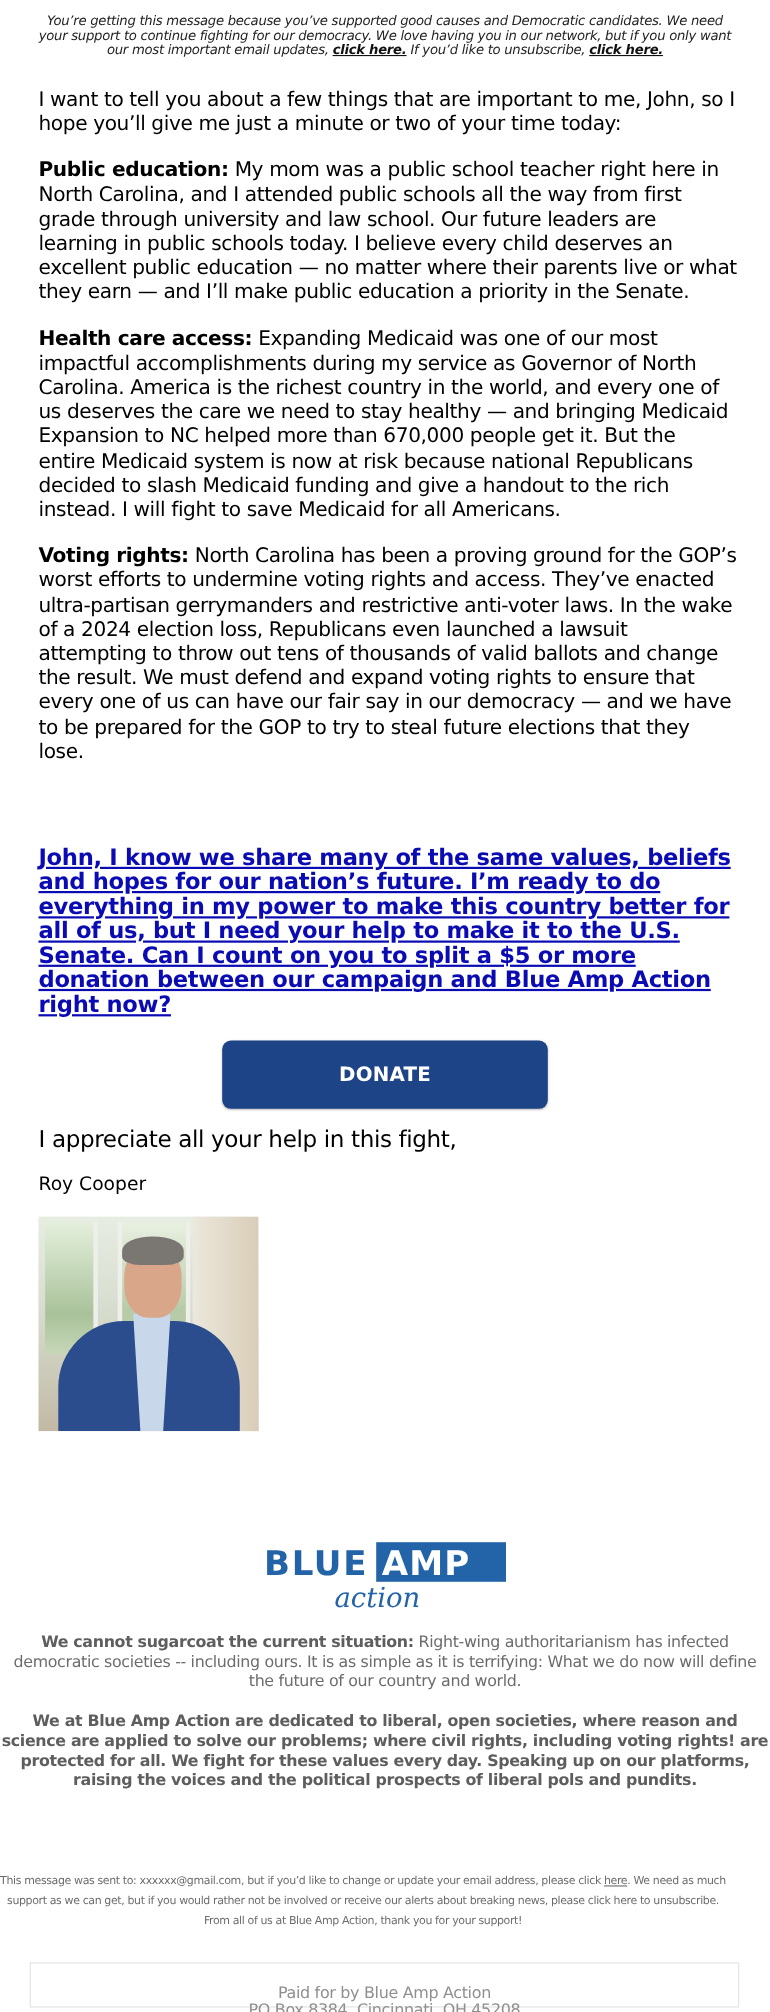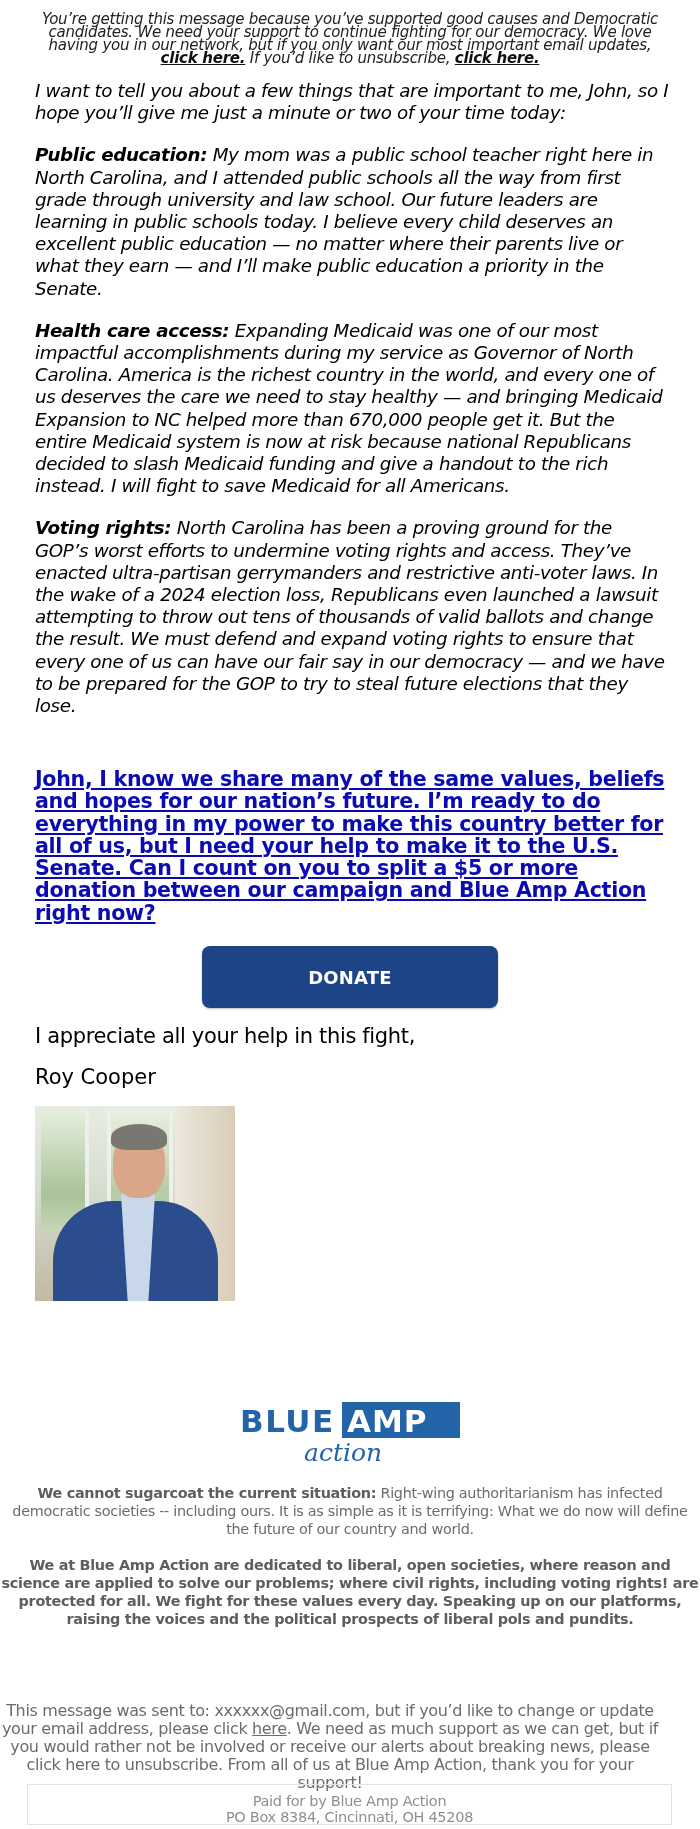--- a/index.html
+++ b/index.html
@@ -12,37 +12,37 @@
     color: #000000;
     position: relative;
   }
   .preheader {
     position: absolute;
     top: 13px;
     left: 30px;
     width: 640px;
     text-align: center;
     font-style: italic;
-    font-size: 15px;
+    font-size: 12px;
     line-height: 13px;
     color: #222222;
     letter-spacing: -0.25px;
   }
   .preheader a { color: #111111; font-weight: bold; text-decoration: underline; }
 
   .main {
     position: absolute;
     top: 80px;
     left: 35px;
     width: 635px;
     font-size: 18.3px;
     line-height: 22.2px;
     letter-spacing: -0.35px;
   }
-  .main p { margin-bottom: 20px; font-style: italic; }
+  .main p { margin-bottom: 20px; }
   .main b { font-weight: bold; }
 
   .ask {
     position: absolute;
     top: 768px;
     left: 35px;
     width: 640px;
     font-size: 20.6px;
     line-height: 22.3px;
     font-weight: bold;
@@ -75,21 +75,21 @@
     top: 1025px;
     left: 35px;
     font-size: 21px;
     line-height: 22px;
     letter-spacing: -0.35px;
   }
   .signature {
     position: absolute;
     top: 1066px;
     left: 35px;
-    font-size: 21px;
+    font-size: 17px;
     line-height: 22px;
   }
 
   .photo {
     position: absolute;
     top: 1106px;
     left: 35px;
     width: 200px;
     height: 195px;
     overflow: hidden;
@@ -137,39 +137,39 @@
   .footer-mission p { margin-bottom: 18px; }
   .footer-mission b { font-weight: bold; color: #5e5e5e; }
   .footer-mission .tagline { font-style: italic; }
 
   .footer-legal {
     position: absolute;
     top: 1702px;
     left: 0;
     width: 660px;
     text-align: center;
-    font-size: 16px;
+    font-size: 10px;
     line-height: 18px;
     color: #6c6c6c;
     letter-spacing: -0.35px;
   }
   .footer-legal a { color: #6c6c6c; text-decoration: underline; }
 
   .paid-box {
     position: absolute;
     top: 1784px;
     left: 27px;
     width: 645px;
     height: 41px;
     border: 1px solid #e2e2e2;
     text-align: center;
     font-size: 14.5px;
     line-height: 16px;
     color: #8f8f8f;
-    padding-top: 8px;
+    padding-top: 19px;
     letter-spacing: -0.3px;
   }
 </style>
 </head>
 <body>
 
 <div class="preheader">
   <span>You’re getting this message because you’ve supported good causes and Democratic candidates. We need your support to continue fighting for our democracy. We love having you in our network, but if you only want our most important email updates, </span><a href="#">click here.</a><span> If you’d like to unsubscribe, </span><a href="#">click here.</a>
 </div>
 

